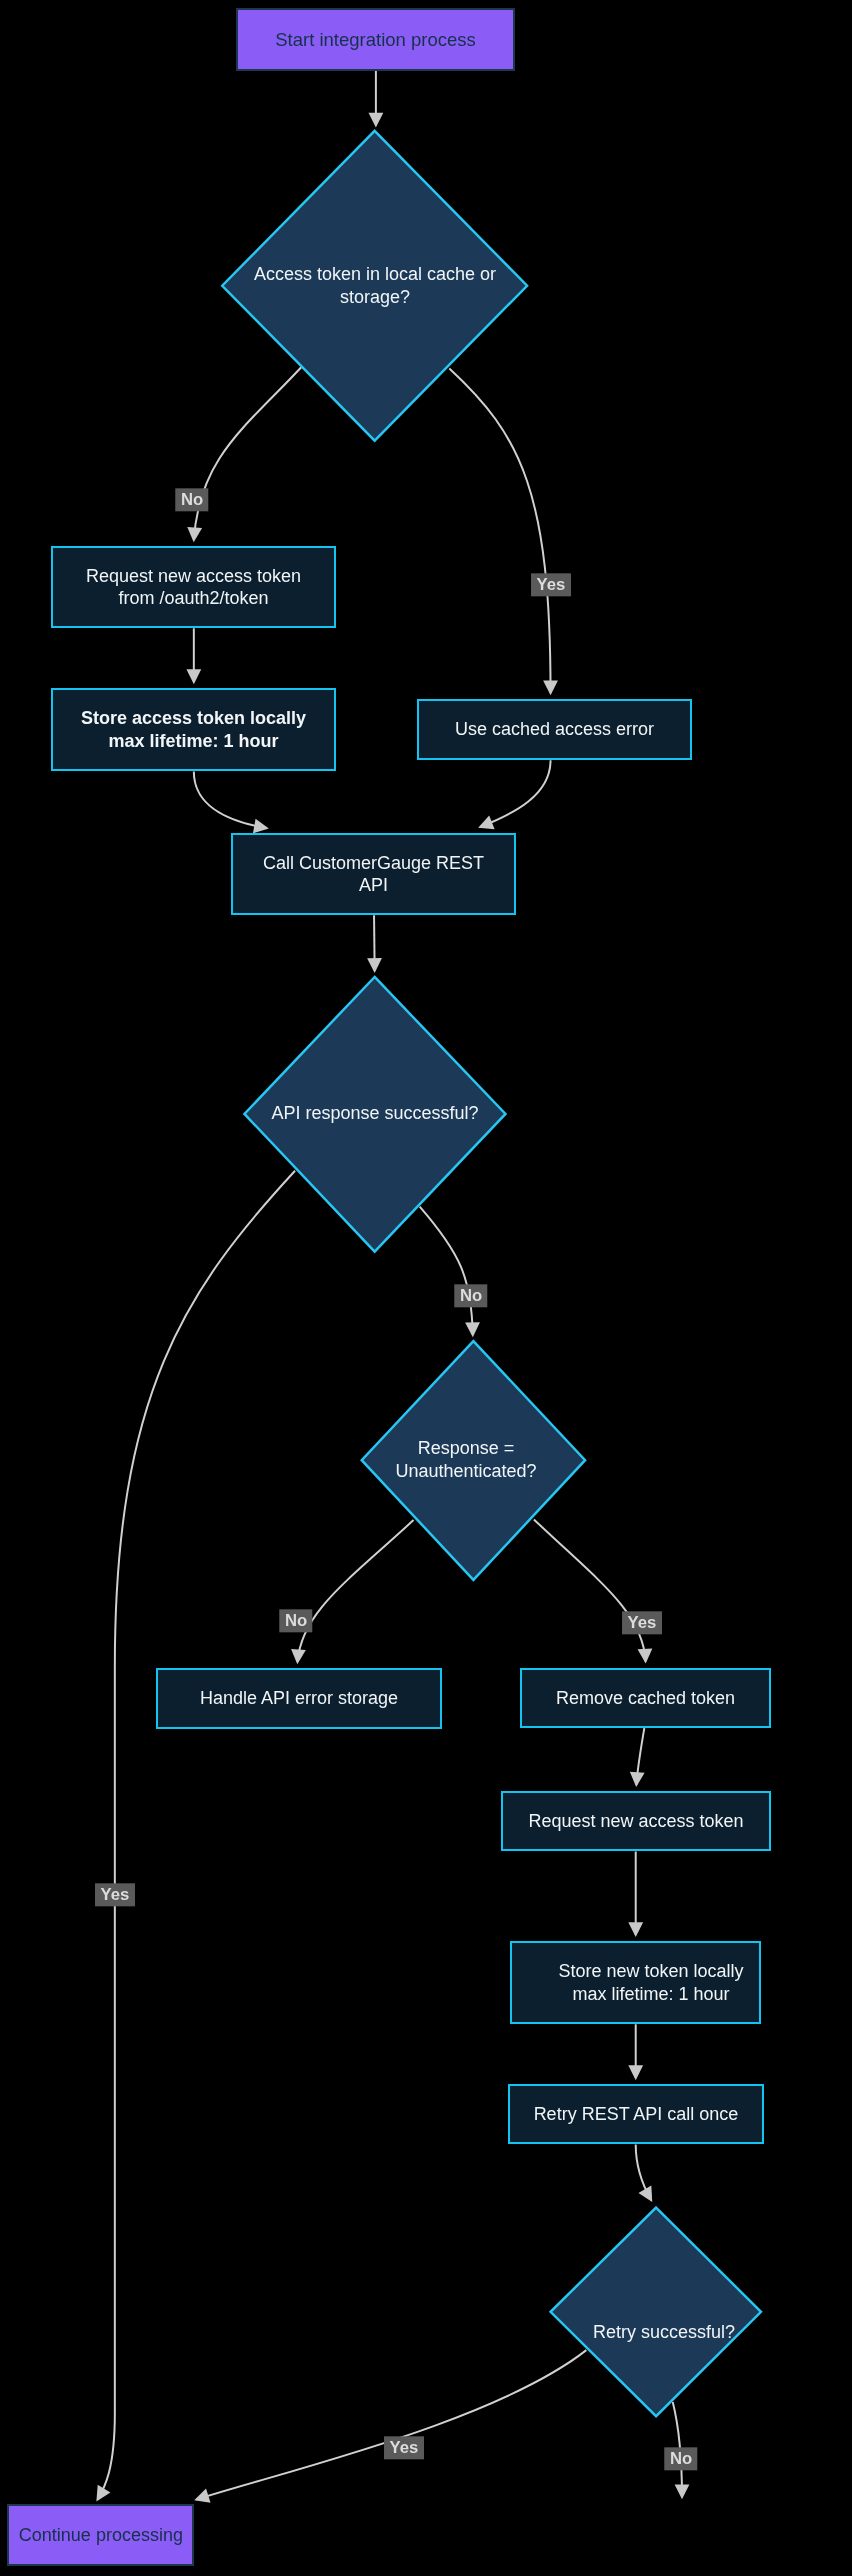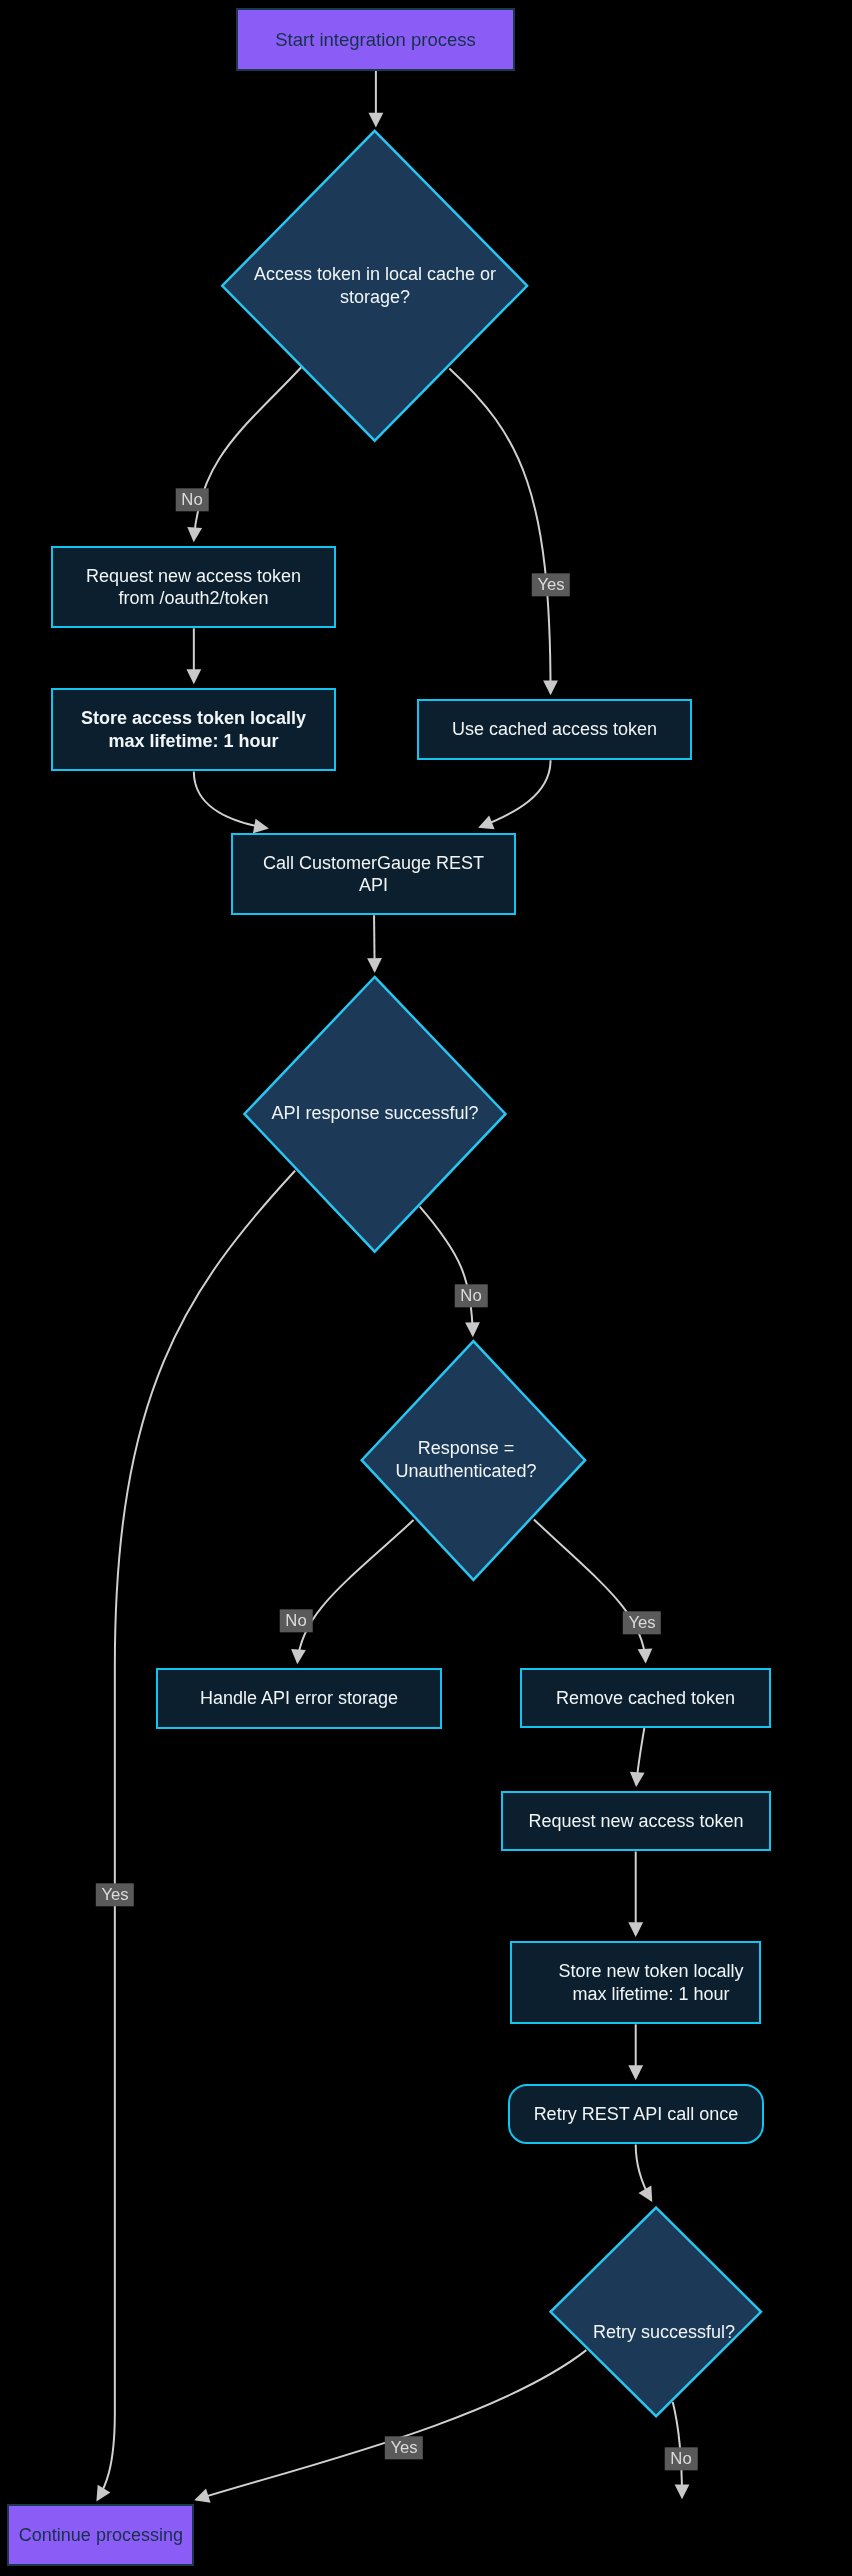--- a/index.html
+++ b/index.html
@@ -10,21 +10,21 @@
   .node { position:absolute; box-sizing:border-box; display:flex; align-items:center;
           justify-content:center; text-align:center; color:#f1f5f7; font-size:18px;
           line-height:1.25; }
   .process  { background:#0c1f2e; border:2.5px solid #12c4ef; }
   .terminal { background:#8b5cf6; border:2.5px solid #1b3850; color:#14324a; }
   .error-node { background:#fdf3f0; border:2.5px solid #e4593f; color:#8e2015; }
   .dlabel { position:absolute; transform:translate(-50%,-50%); text-align:center;
             color:#f1f5f7; font-size:18px; line-height:1.3; }
   .edge-label { position:absolute; transform:translate(-50%,-50%); background:#5a5a5a;
                 color:#dcdcdc; font-size:16.7px; line-height:1.1; padding:2.5px 5.6px;
-                white-space:nowrap; }
+                white-space:nowrap;font-weight:bold; }
   .tspan { display:inline-block; }
 </style>
 </head>
 <body>
 
 <div id="canvas">
 
   <svg class="layer" width="853" height="2576" viewBox="0 0 1382 4174">
     <defs>
       <marker id="arrow" viewBox="0 0 12 12" refX="9.5" refY="6" markerWidth="9" markerHeight="9" orient="auto-start-reverse">
@@ -64,21 +64,21 @@
 
   <div class="node process" style="left:51px; top:546px; width:285px; height:82px;">
     <span class="tspan" style="width:241px;">Request new access token from /oauth2/token</span>
   </div>
 
   <div class="node process" style="left:51px; top:688px; width:285px; height:83px;font-weight:bold;">
     <span class="tspan" style="width:236px;">Store access token locally max lifetime: 1 hour</span>
   </div>
 
   <div class="node process" style="left:417px; top:699px; width:275px; height:61px;">
-    <span class="tspan">Use cached access token</span>
+    <span class="tspan">Use cached access error</span>
   </div>
 
   <div class="node process" style="left:231px; top:833px; width:285px; height:82px;">
     <span class="tspan" style="width:222px;">Call CustomerGauge REST API</span>
   </div>
 
   <div class="node process" style="left:156px; top:1668px; width:286px; height:61px;">
     <span class="tspan">Handle API error storage</span>
   </div>
 
@@ -87,21 +87,21 @@
   </div>
 
   <div class="node process" style="left:501px; top:1791px; width:270px; height:60px;">
     <span class="tspan">Request new access token</span>
   </div>
 
   <div class="node process" style="left:510px; top:1941px; width:251px; height:83px;justify-content:flex-end;">
     <span class="tspan" style="width:216px;">Store new token locally max lifetime: 1 hour</span>
   </div>
 
-  <div class="node process" style="left:508px; top:2084px; width:256px; height:60px;border-radius:19px;">
+  <div class="node process" style="left:508px; top:2084px; width:256px; height:60px;">
     <span class="tspan">Retry REST API call once</span>
   </div>
 
   <div class="node terminal" style="left:7.4px; top:2504px; width:187px; height:62px;">
     <span class="tspan">Continue processing</span>
   </div>
 
 
   <div class="dlabel" style="left:375px; top:286px; width:247px;">Access token in local cache or storage?</div>
   <div class="dlabel" style="left:375px; top:1114px; width:241px;">API response successful?</div>

